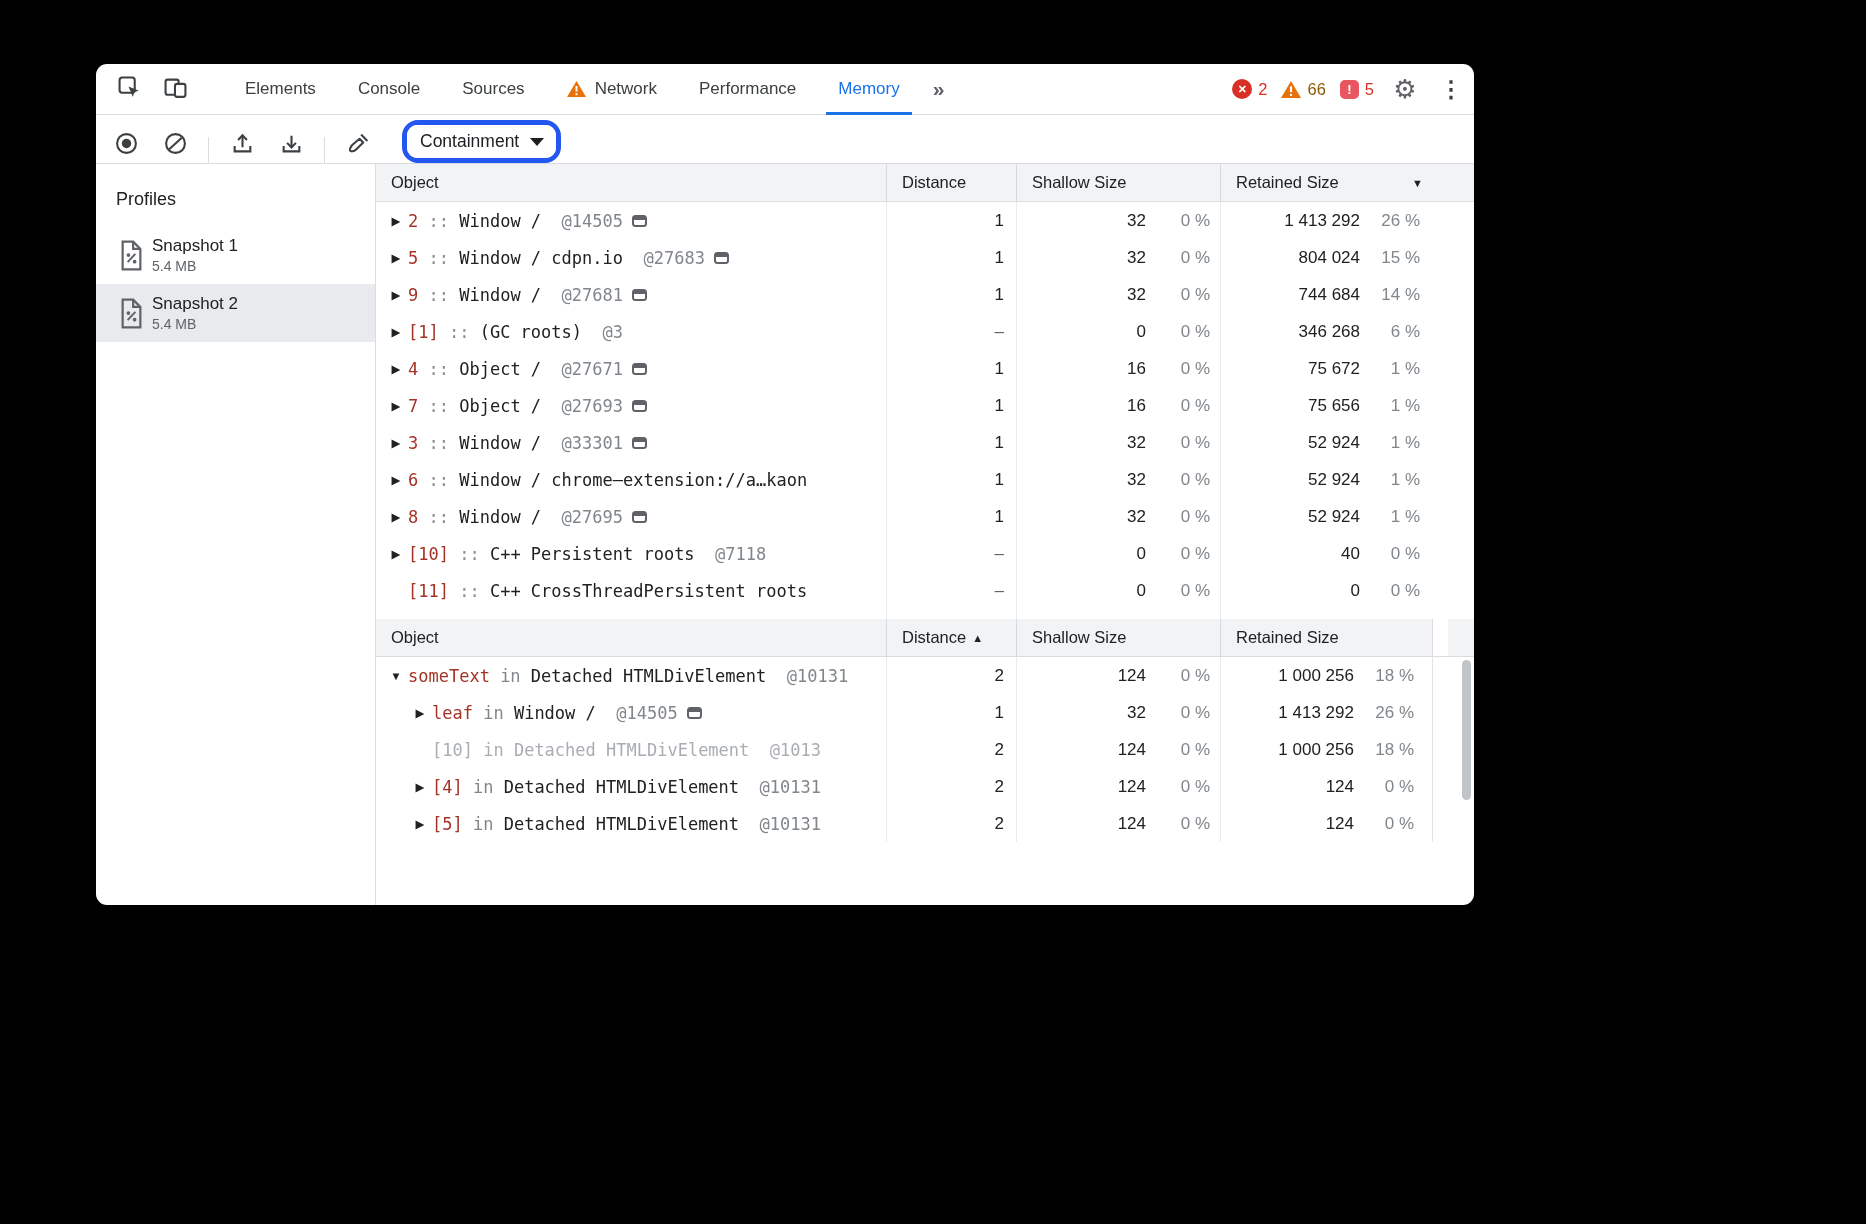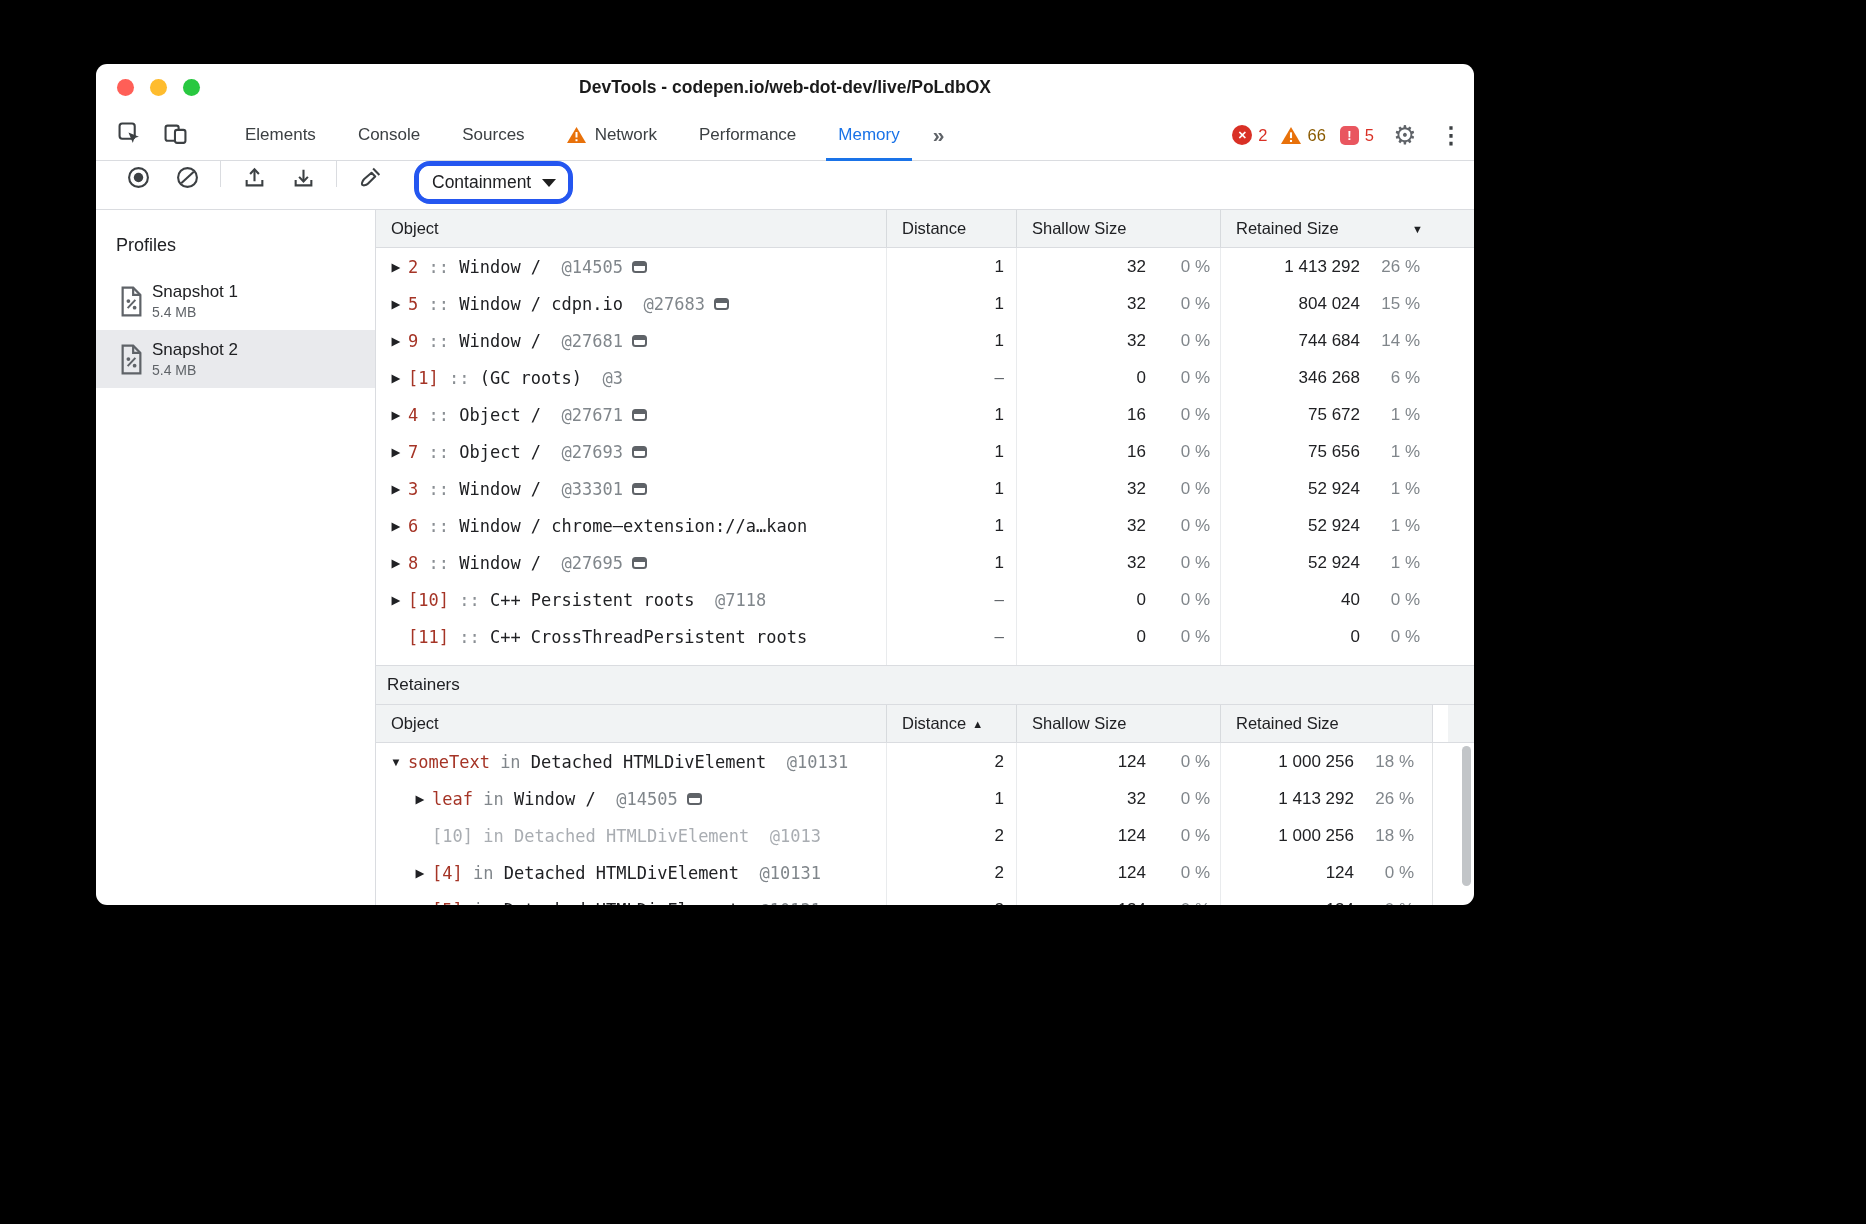--- a/index.html
+++ b/index.html
@@ -33,21 +33,21 @@
   .count.warn{color:#8a5a00}
   .count.iss{color:var(--error_red)}
   .iss-ic{width:19px;height:19px;border-radius:5px;background:var(--issue_pink);display:flex;align-items:center;justify-content:center}
   .iss-ic::before{content:"!";color:#fff;font-size:13px;font-weight:bold}
   .gear-ic{font-size:26px;color:#5f6368;line-height:1}
   .gear-ic::before{content:"⚙"}
   .kebab-ic{font-size:23px;color:#3c4043;font-weight:bold;line-height:1}
   .kebab-ic::before{content:"⋮"}
 
   
-  .toolbar{height:49px;flex:none;display:flex;align-items:flex-start;border-bottom:1px solid var(--border);padding-left:24px;gap:13px}
+  .toolbar{height:49px;flex:none;display:flex;align-items:flex-end;border-bottom:1px solid var(--border);padding-left:12px;gap:13px}
   .tb-icon{width:36px;height:36px;display:flex;align-items:center;justify-content:center}
   .tb-divider{width:1px;height:26px;background:var(--border);margin:0 2px}
   .view-ring{border:5px solid var(--highlight_ring);border-radius:16px;margin-left:13px;display:flex;background:#fff}
   .view-btn{display:flex;align-items:center;gap:11px;padding:6px 12px 6px 13px;font-size:17.5px;color:#202124;background:#fff;border-radius:10px}
   .caret-down{width:0;height:0;border-left:7px solid transparent;border-right:7px solid transparent;border-top:8px solid #1f1f1f}
 
   
   .content{flex:1;display:flex;min-height:0}
   .sidebar{width:280px;flex:none;border-right:1px solid var(--border)}
   .profiles-title{padding:25px 20px 16px;font-size:18px;color:#202124}
@@ -105,28 +105,20 @@
   .menu-ic::after{content:"";position:absolute;left:0;right:0;top:3.5px;height:2px;background:#5f6368}
   .retainer-wrap{flex:1;position:relative;overflow:hidden;display:flex;flex-direction:column;min-height:0}
   .cell.gutter{border-right:none;border-left:1px solid #e0e2e4}
   .scroll-thumb{position:absolute;right:3px;top:3px;width:9px;height:140px;border-radius:5px;background:#c2c5c8}
 </style>
 </head>
 <body>
 
 <div class="window">
 
-  <div class="titlebar">
-    <div class="traffic">
-      <span class="tl red"></span>
-      <span class="tl yellow"></span>
-      <span class="tl green"></span>
-    </div>
-    <div class="title">DevTools - codepen.io/web-dot-dev/live/PoLdbOX</div>
-  </div>
 
   <div class="tabbar">
     <div class="icon-btn">
       <span>
         <svg width="23" height="23" viewBox="0 0 22 22" fill="none">
           <rect x="1.5" y="1.5" width="14.5" height="14.5" rx="2.5" stroke="#3c4043" stroke-width="2"></rect>
           <path d="M10 10 L20 14 L15.6 15.4 L14.2 20 Z" fill="#3c4043"></path>
         </svg>
       </span>
     </div>
@@ -536,24 +528,20 @@
             </div>
           </div>
         <div class="filler main-grid">
           <div class="cell"></div>
           <div class="cell"></div>
           <div class="cell"></div>
           <div class="cell"></div>
         </div>
       </div>
 
-      <div class="retainers-bar">
-        <span class="retainers-title">Retainers</span>
-        <span><span class="menu-ic"></span></span>
-      </div>
 
       <div class="grid-header retainer-grid">
         <div class="gh-cell">
           <span>Object</span>
         </div>
         <div class="gh-cell">
           <span>Distance</span>
           <span class="sort">▲</span>
         </div>
         <div class="gh-cell">

